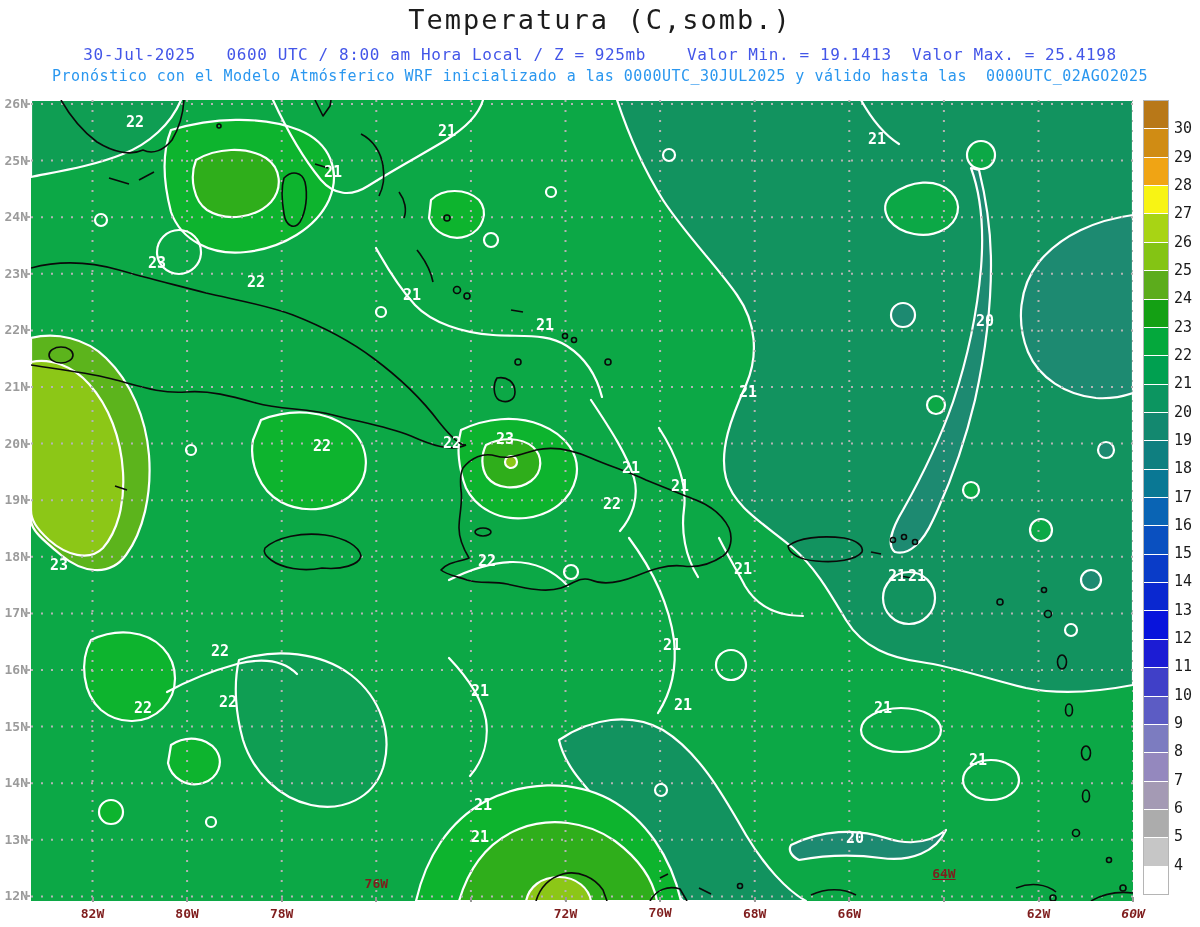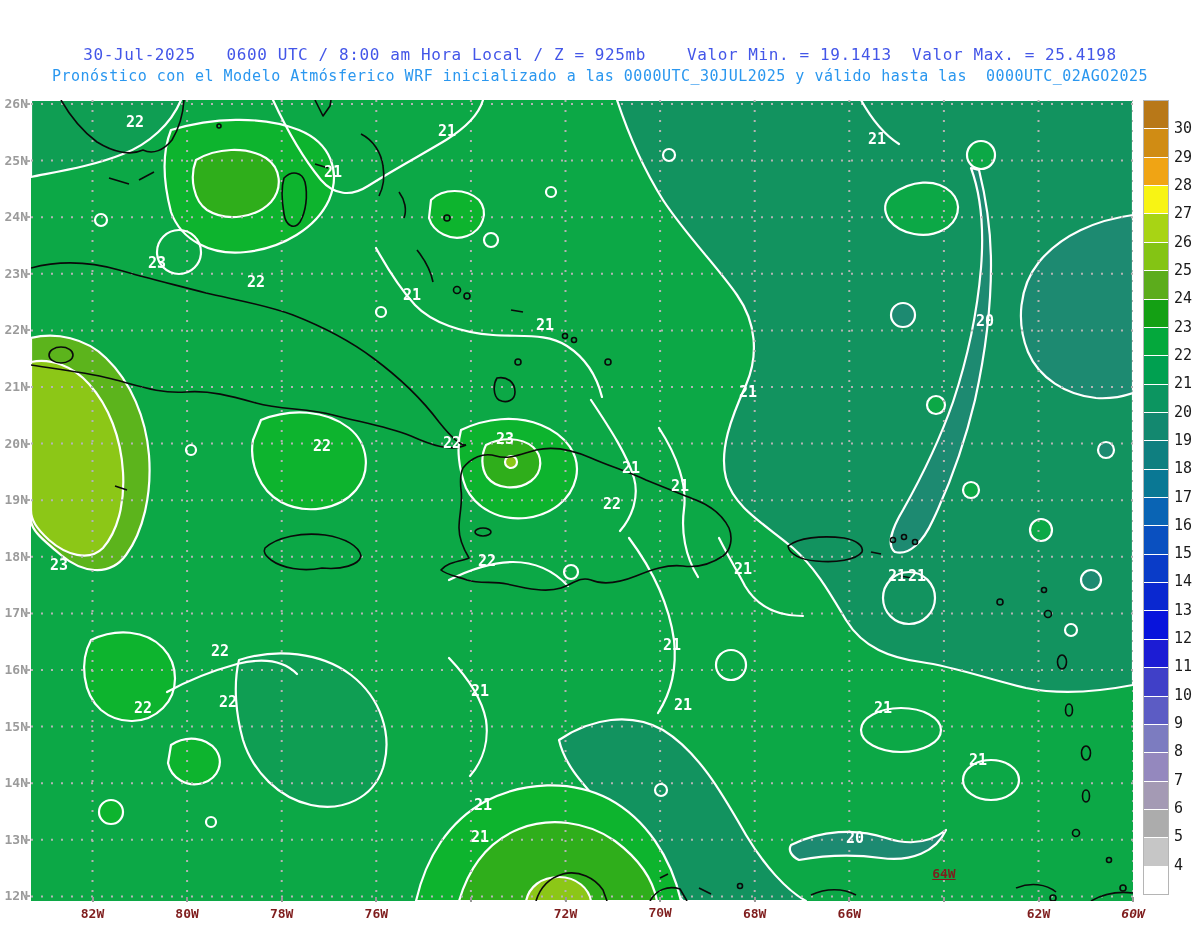--- a/index.html
+++ b/index.html
@@ -30,20 +30,21 @@
   .att-pi{color:#2b63f5;font-style:italic;font-size:18px;line-height:1;font-weight:700;}
   .att-sep{color:#444;}
   .att-org{color:#1a1a1a;font-weight:600;}
   .clabel{font-family:"DejaVu Sans Mono",monospace;font-size:15px;font-weight:600;fill:#fff;}
 </style>
 </head>
 <body>
 
 <div id="page">
 
+  <div class="title">Temperatura (C,somb.)</div>
   <div class="sub1">30-Jul-2025   0600 UTC / 8:00 am Hora Local / Z = 925mb    Valor Min. = 19.1413  Valor Max. = 25.4198</div>
   <div class="sub2">Pronóstico con el Modelo Atmósferico WRF inicializado a las 0000UTC_30JUL2025 y válido hasta las  0000UTC_02AGO2025</div>
 
   <svg id="mapsvg" width="1102" height="801" viewBox="0 0 1102 801">
 
     <g stroke="#ffffff" stroke-width="2.2" stroke-linejoin="round">
       <rect x="0" y="0" width="1102" height="801" fill="#0ca846" stroke="none"></rect>
 
       <path d="M0,0 L150,0 C140,24 118,44 92,54 C62,66 30,71 0,77 Z" fill="#0f9e53"></path>
 
@@ -328,21 +329,21 @@
     <div class="lat-label" style="left: 0px; top: 831.8px;">13N</div>
     <div class="lat-tick" style="left: 25px; top: 838.8px;"></div>
     <div class="lat-label" style="left: 0px; top: 888.4px;">12N</div>
     <div class="lat-tick" style="left: 25px; top: 895.4px;"></div>
     <div class="lon-label" style="left: 92.5px; top: 906px;">82W</div>
     <div class="lon-tick" style="left: 91.5px; top: 897px;"></div>
     <div class="lon-label" style="left: 187.1px; top: 906px;">80W</div>
     <div class="lon-tick" style="left: 186.1px; top: 897px;"></div>
     <div class="lon-label" style="left: 281.7px; top: 906px;">78W</div>
     <div class="lon-tick" style="left: 280.7px; top: 897px;"></div>
-    <div class="lon-label" style="left: 376.3px; top: 906px;">76W</div>
+    <div class="lon-label" style="left: 376.3px; top: 876px;">76W</div>
     <div class="lon-tick" style="left: 375.3px; top: 897px;"></div>
     <div class="lon-label" style="left: 470.9px; top: 946px;">74W</div>
     <div class="lon-tick" style="left: 469.9px; top: 897px;"></div>
     <div class="lon-label" style="left: 565.5px; top: 906px;">72W</div>
     <div class="lon-tick" style="left: 564.5px; top: 897px;"></div>
     <div class="lon-label" style="left: 660.1px; top: 906px; font-family: Liberation Mono, monospace;">70W</div>
     <div class="lon-tick" style="left: 659.1px; top: 897px;"></div>
     <div class="lon-label" style="left: 754.7px; top: 906px;">68W</div>
     <div class="lon-tick" style="left: 753.7px; top: 897px;"></div>
     <div class="lon-label" style="left: 849.3px; top: 906px;">66W</div>

